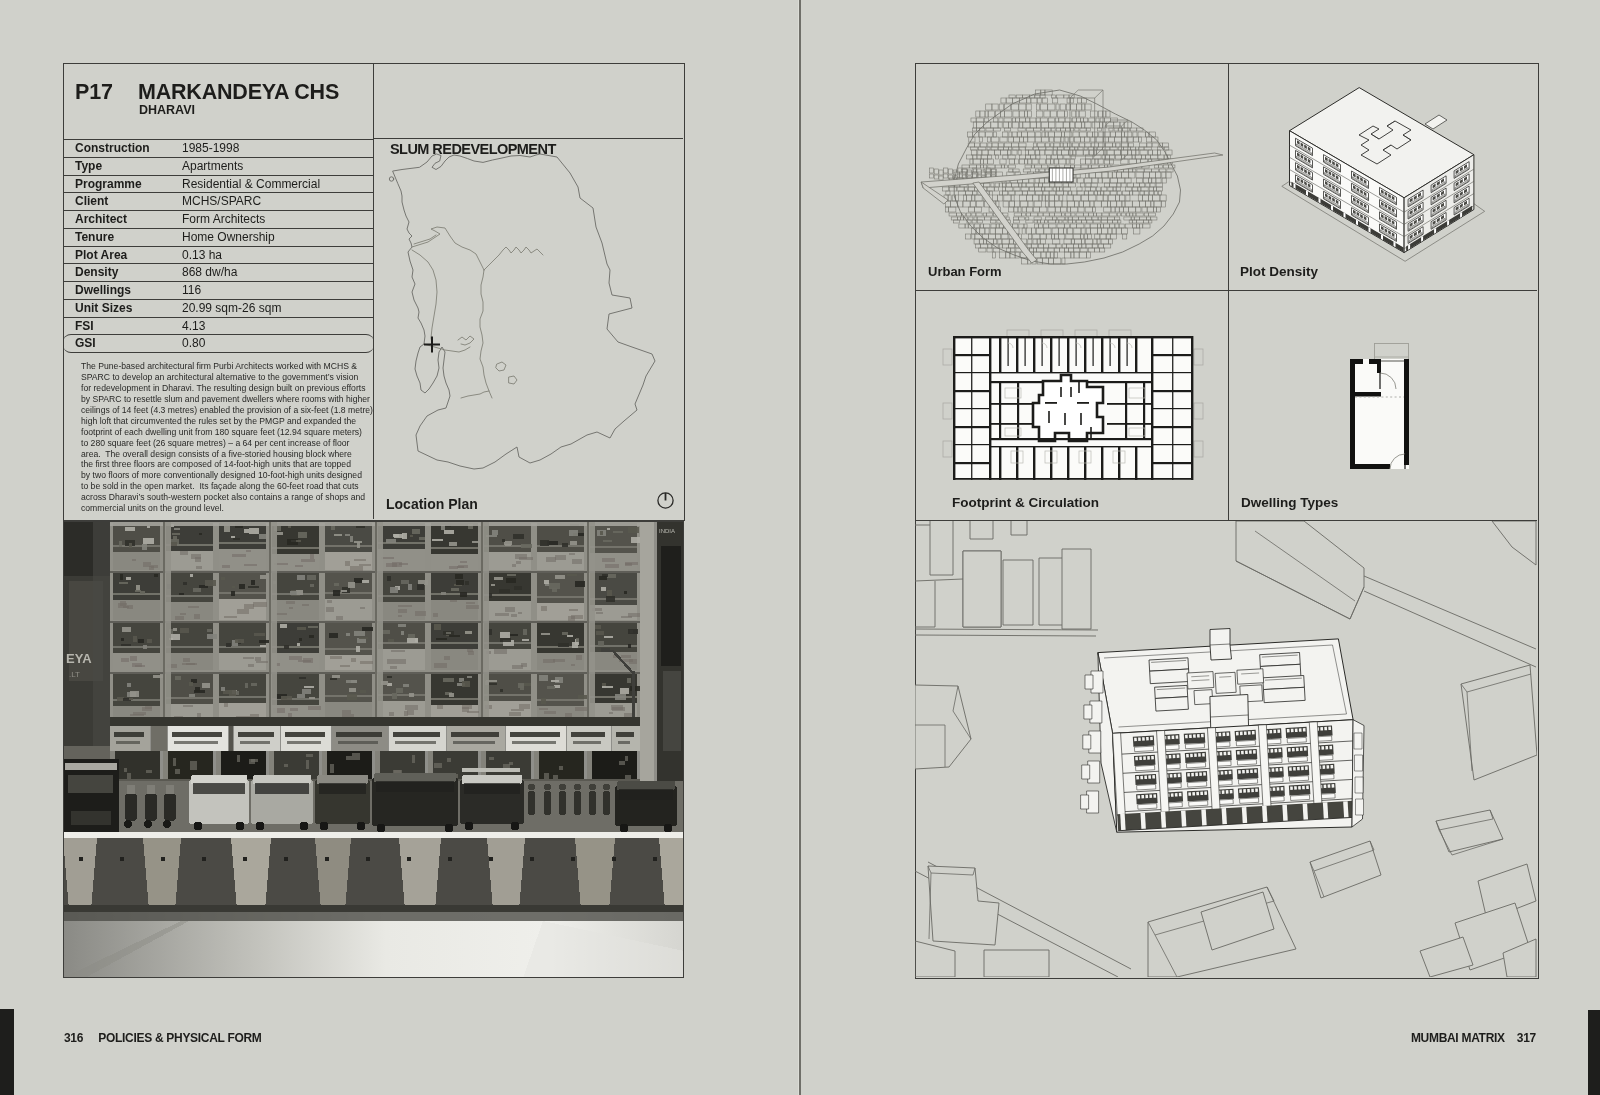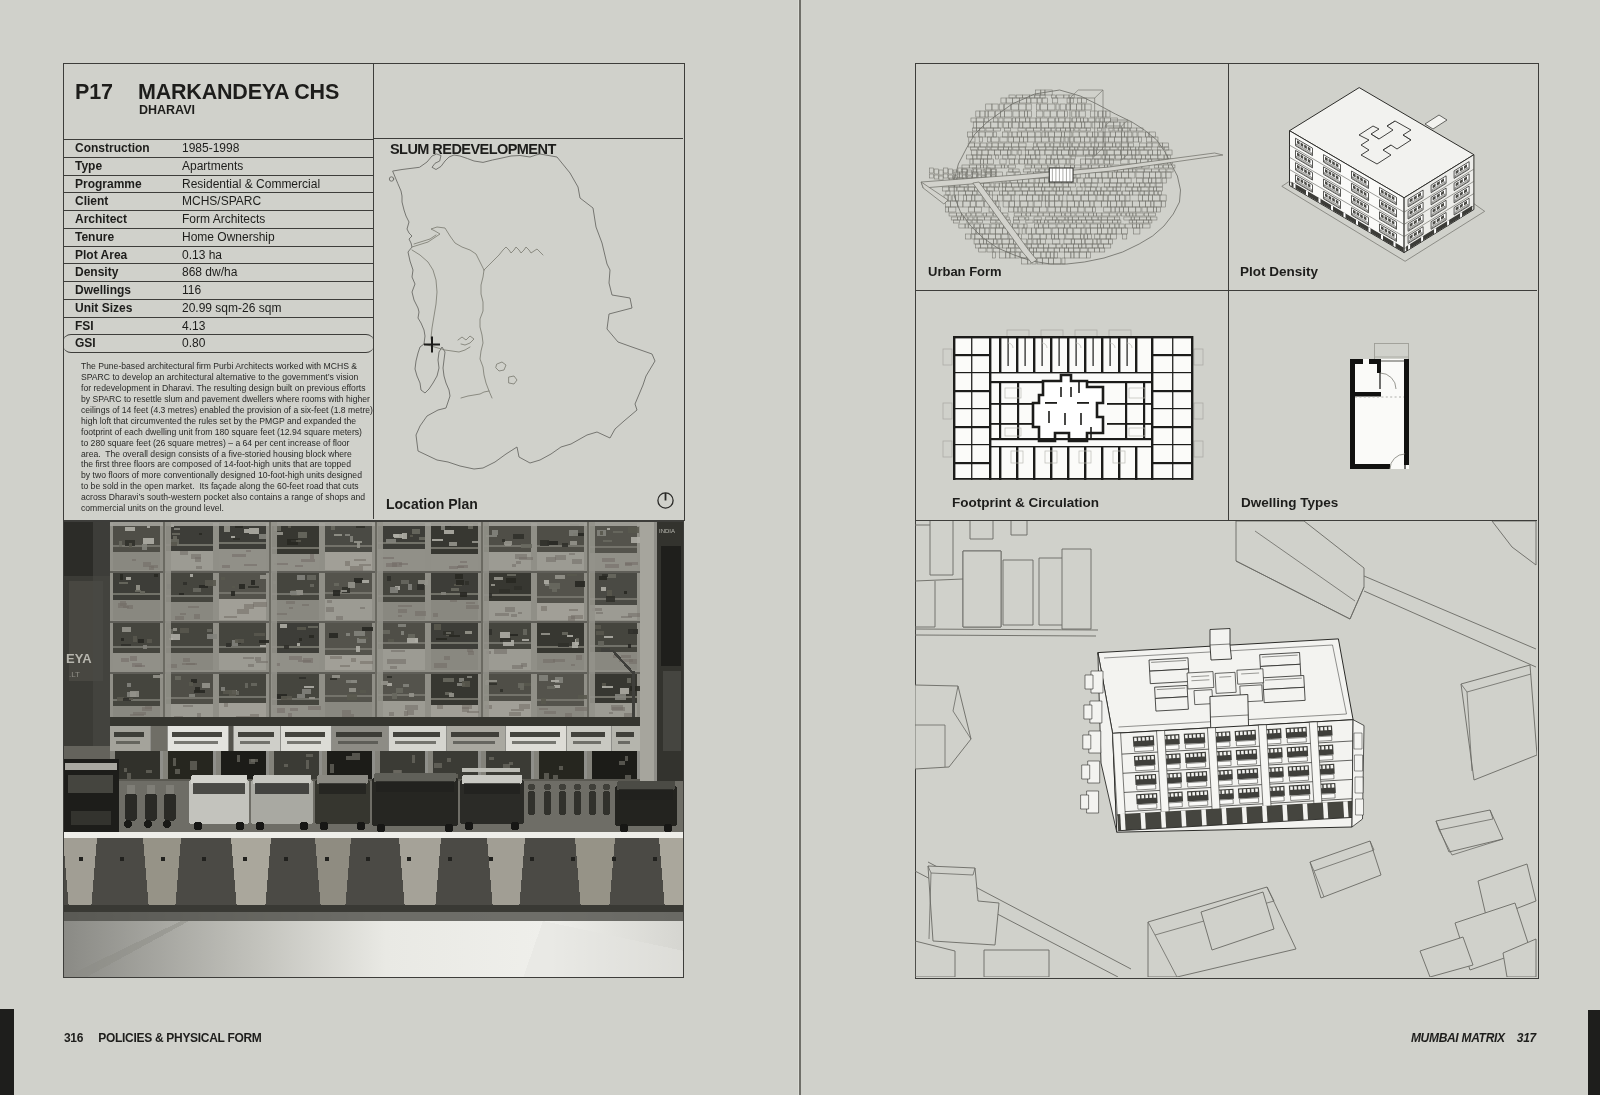--- a/index.html
+++ b/index.html
@@ -2734,13 +2734,13 @@
 <path d="M438.1,198.7 L449,204.5 447.5,298 437,306 Z" fill="#f3f3f0" stroke="#2b2b28" stroke-width="0.8"></path>
 <g fill="#f3f3f0" stroke="#2b2b28" stroke-width="0.5">
 <rect x="439.0" y="212" width="8" height="16"></rect>
 <rect x="439.5" y="234" width="8" height="16"></rect>
 <rect x="440.0" y="256" width="8" height="16"></rect>
 <rect x="440.5" y="278" width="8" height="16"></rect>
 </g>
 </g>
 </svg>
 
-<div class="abs bold" style="right:64px;top:1031px;font-size:12px;letter-spacing:-0.3px;text-align:right;font-style:italic;">MUMBAI MATRIX&nbsp;&nbsp;&nbsp;&nbsp;317</div>
+<div class="abs bold" style="right:64px;top:1031px;font-size:12px;letter-spacing:-0.3px;text-align:right;">MUMBAI MATRIX&nbsp;&nbsp;&nbsp;&nbsp;317</div>
 
 </body></html>

